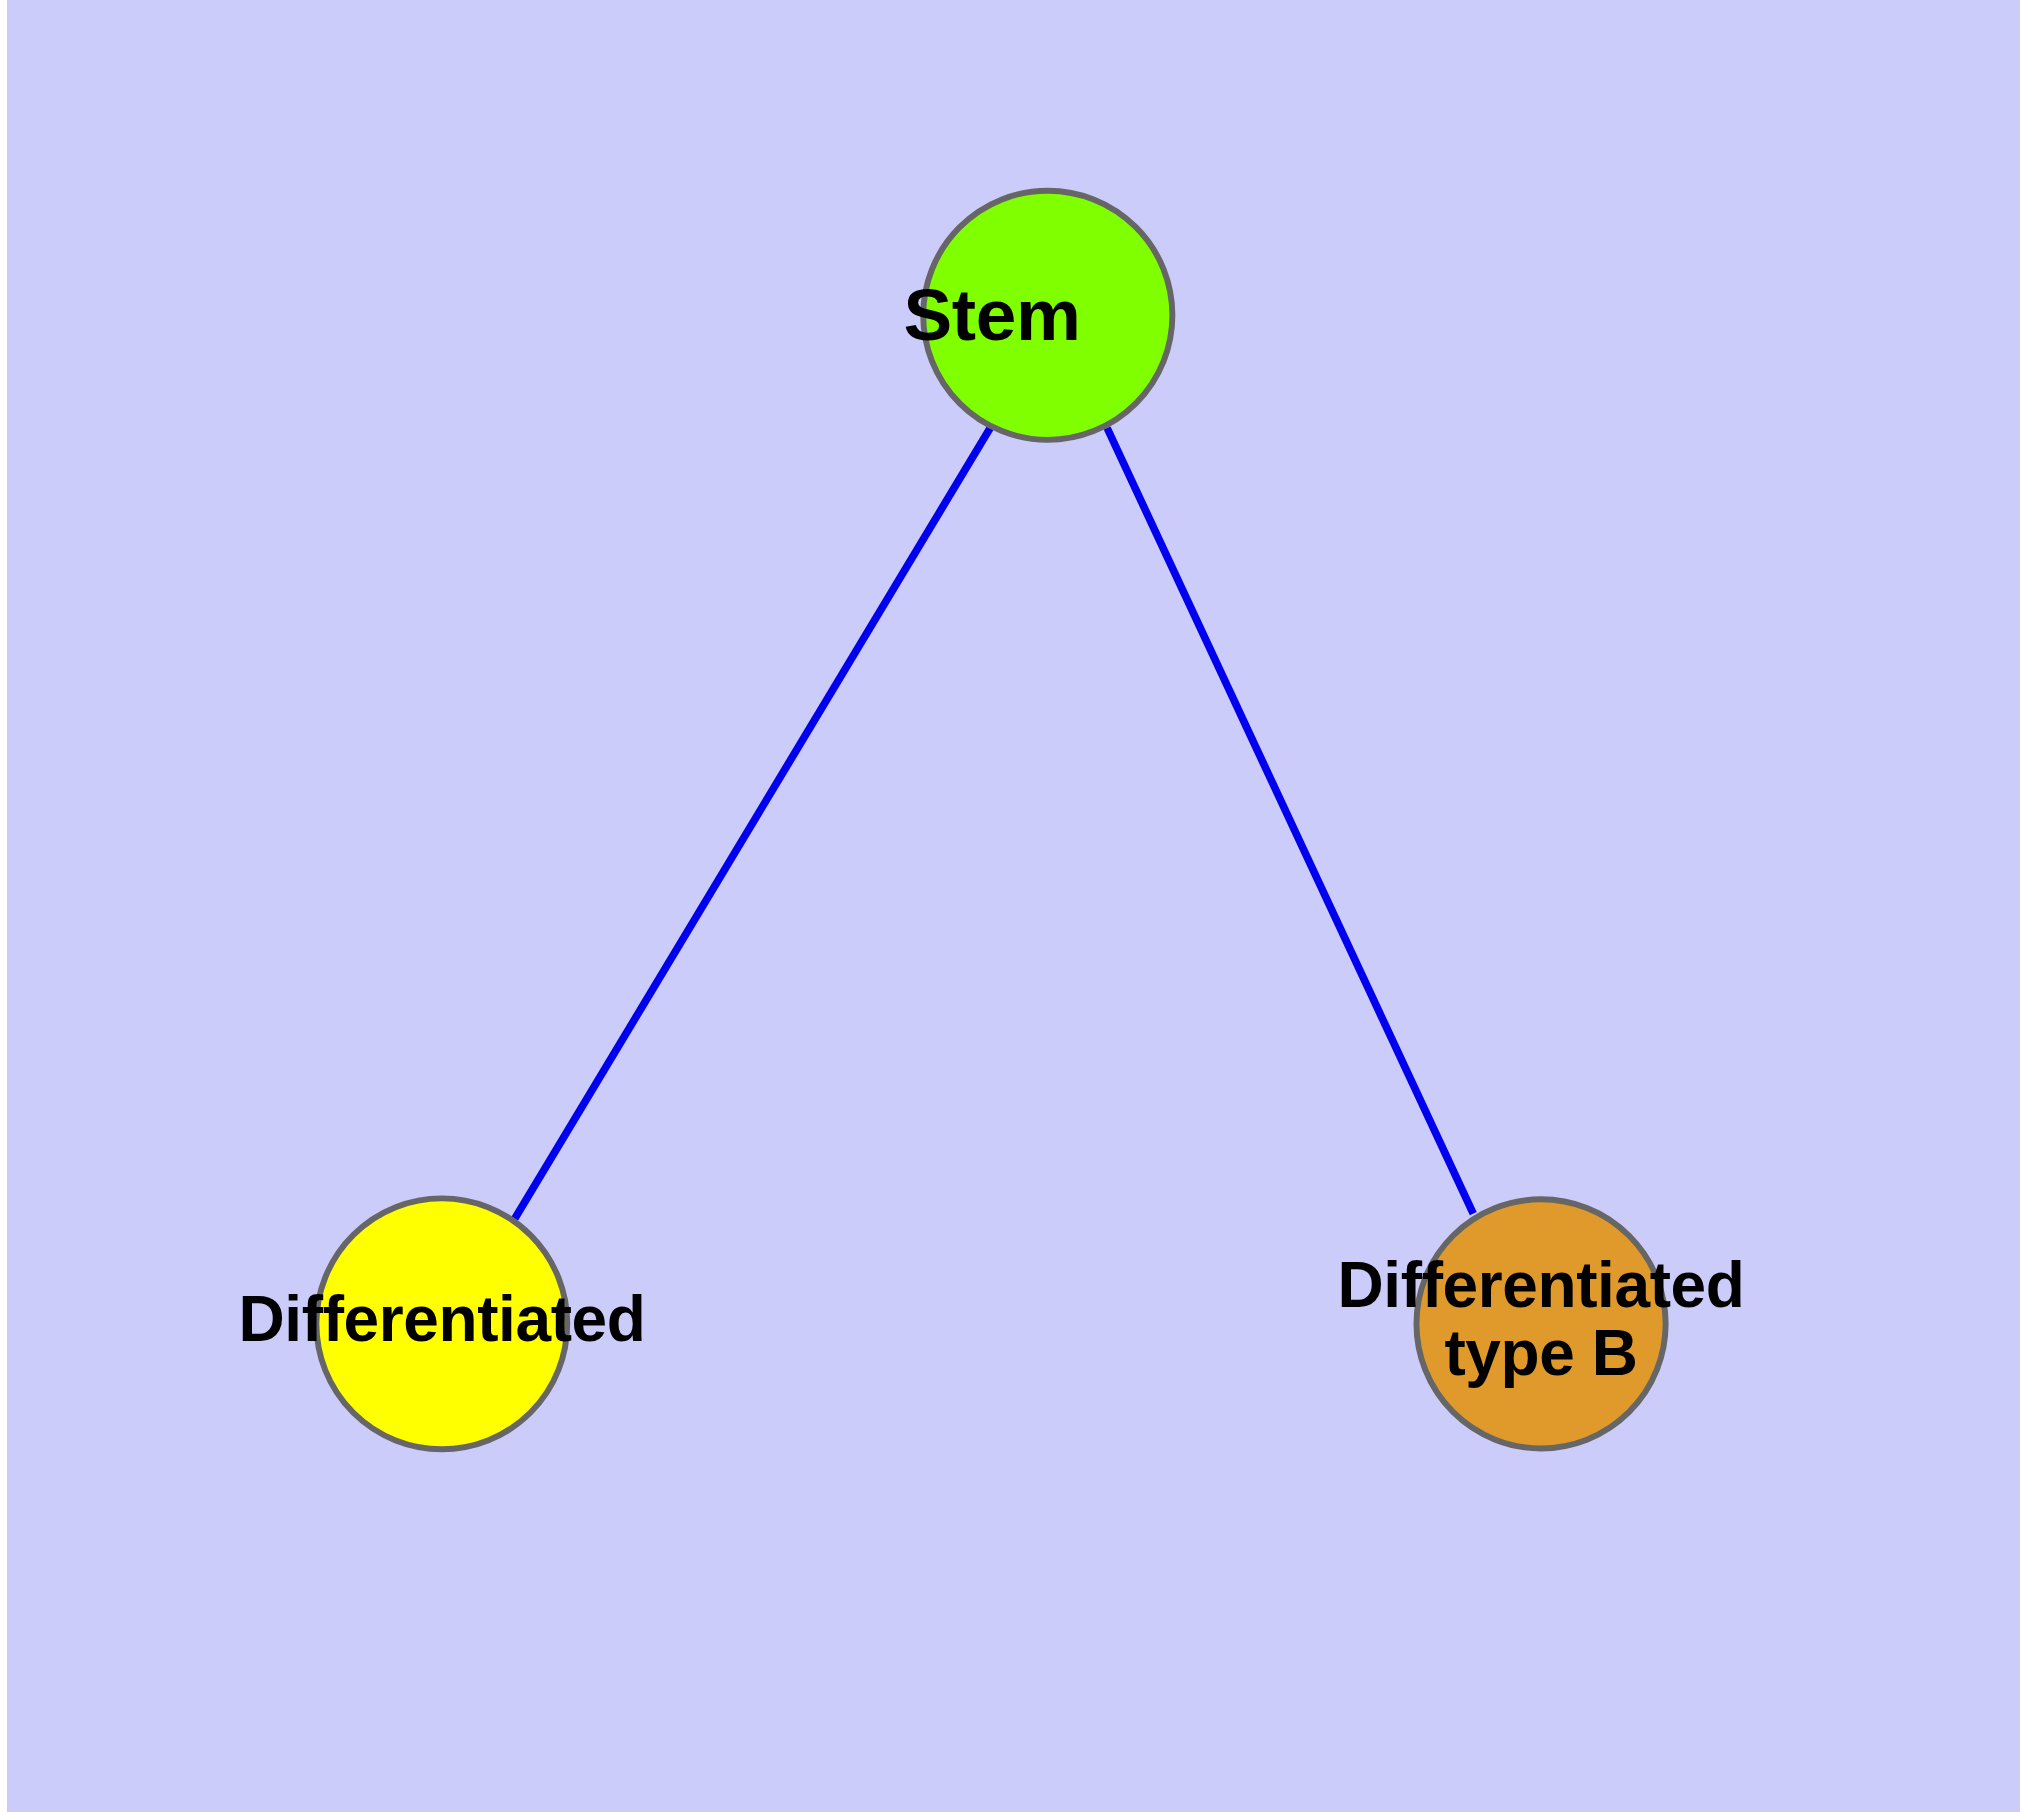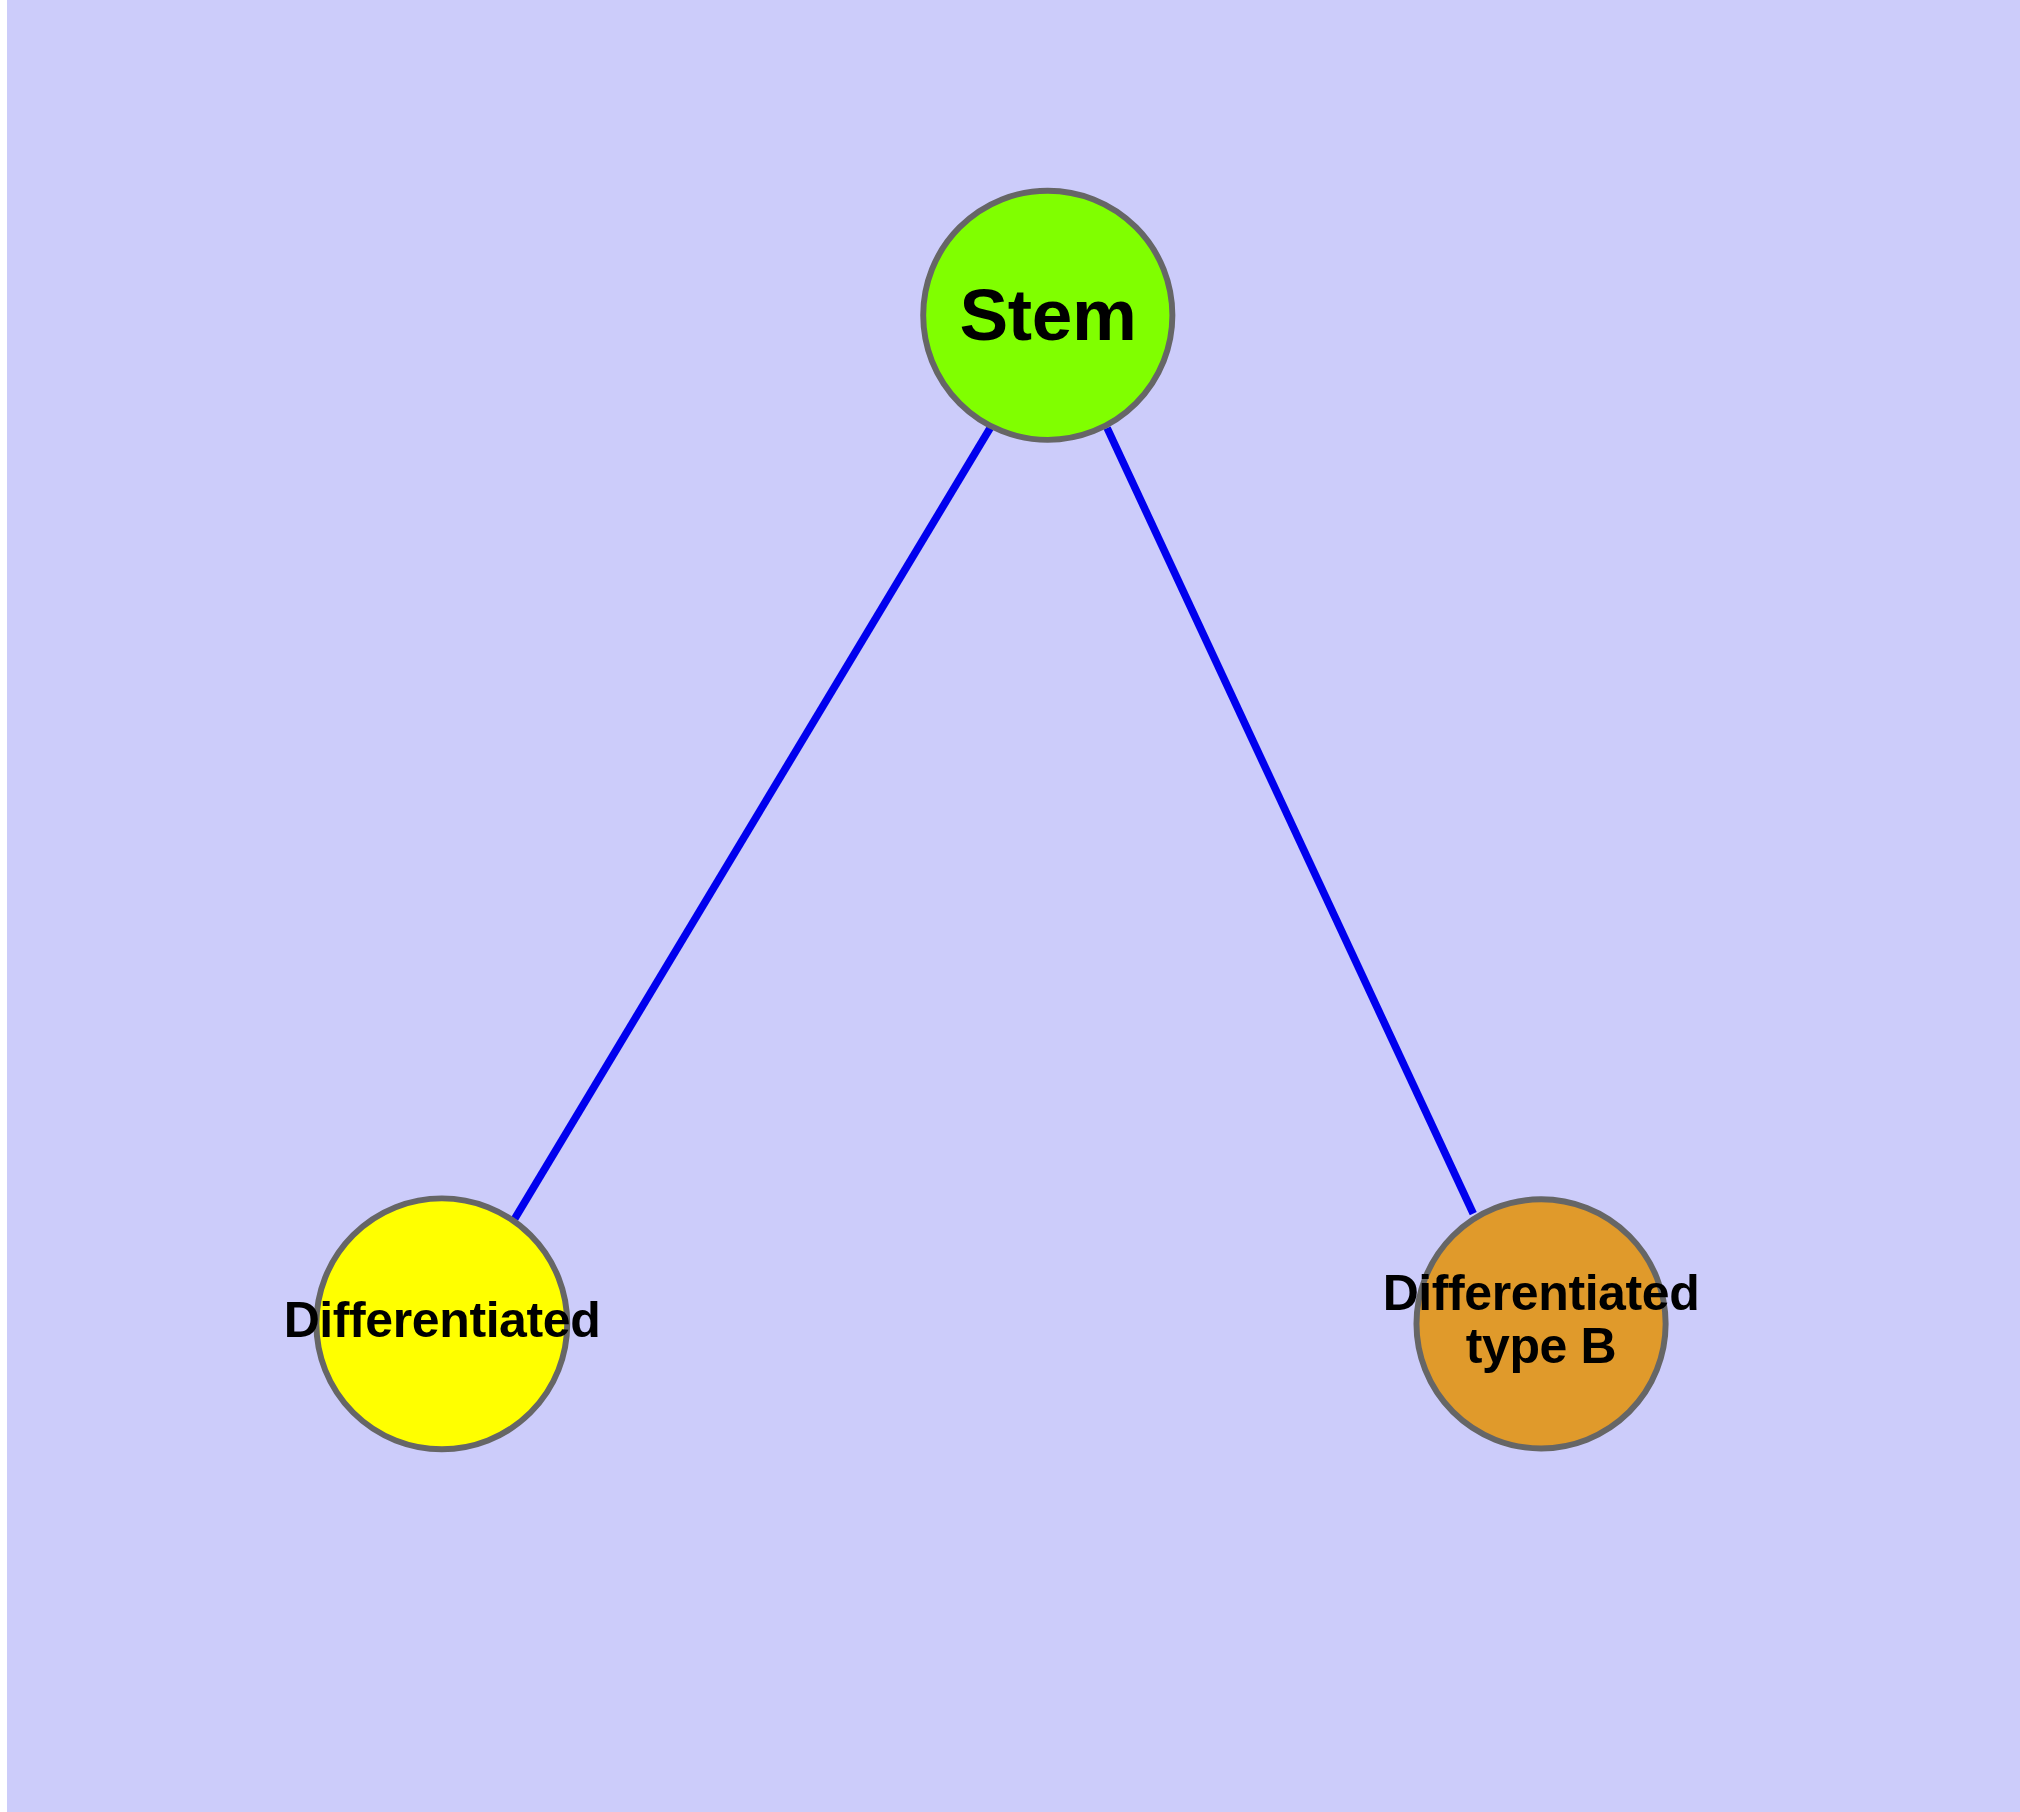--- a/index.html
+++ b/index.html
@@ -38,21 +38,21 @@
     line-height: 1.06;
     white-space: nowrap;
     letter-spacing: -0.4px;
     pointer-events: none;
     transform: translate(-50%, -50%);
   }
   .node-label.single {
     font-size: 73px;
   }
   .node-label.multi {
-    font-size: 50px;
+    font-size: 64px;
   }
 </style>
 </head>
 <body>
 
 <div id="canvas">
 
   <div id="plot-background"></div>
 
   <svg id="graph-svg" viewBox="0 0 2384 2138">
@@ -60,21 +60,21 @@
       <line x1="1168" y1="505" x2="607" y2="1438" stroke="#0000ee" stroke-width="9" stroke-linecap="butt"></line>
       <line x1="1306" y1="505" x2="1738" y2="1432" stroke="#0000ee" stroke-width="9" stroke-linecap="butt"></line>
     </g>
     <g>
       <circle cx="1236" cy="372" r="147" fill="#80ff00" stroke="#666666" stroke-width="7"></circle>
       <circle cx="521" cy="1562" r="148" fill="#ffff00" stroke="#666666" stroke-width="7"></circle>
       <circle cx="1818" cy="1562" r="147" fill="#e09a2b" stroke="#666666" stroke-width="7"></circle>
     </g>
   </svg>
 
-  <div class="node-label single" style="left:1048px; top:315px;">Stem</div>
+  <div class="node-label single" style="left:992px; top:315px;">Stem</div>
 
   <div class="node-label multi" style="left:442px; top:1320px;">
     <div>Differentiated</div>
   </div>
 
   <div class="node-label multi" style="left:1541px; top:1320px;">
     <div>Differentiated</div>
     <div>type B</div>
   </div>
 

